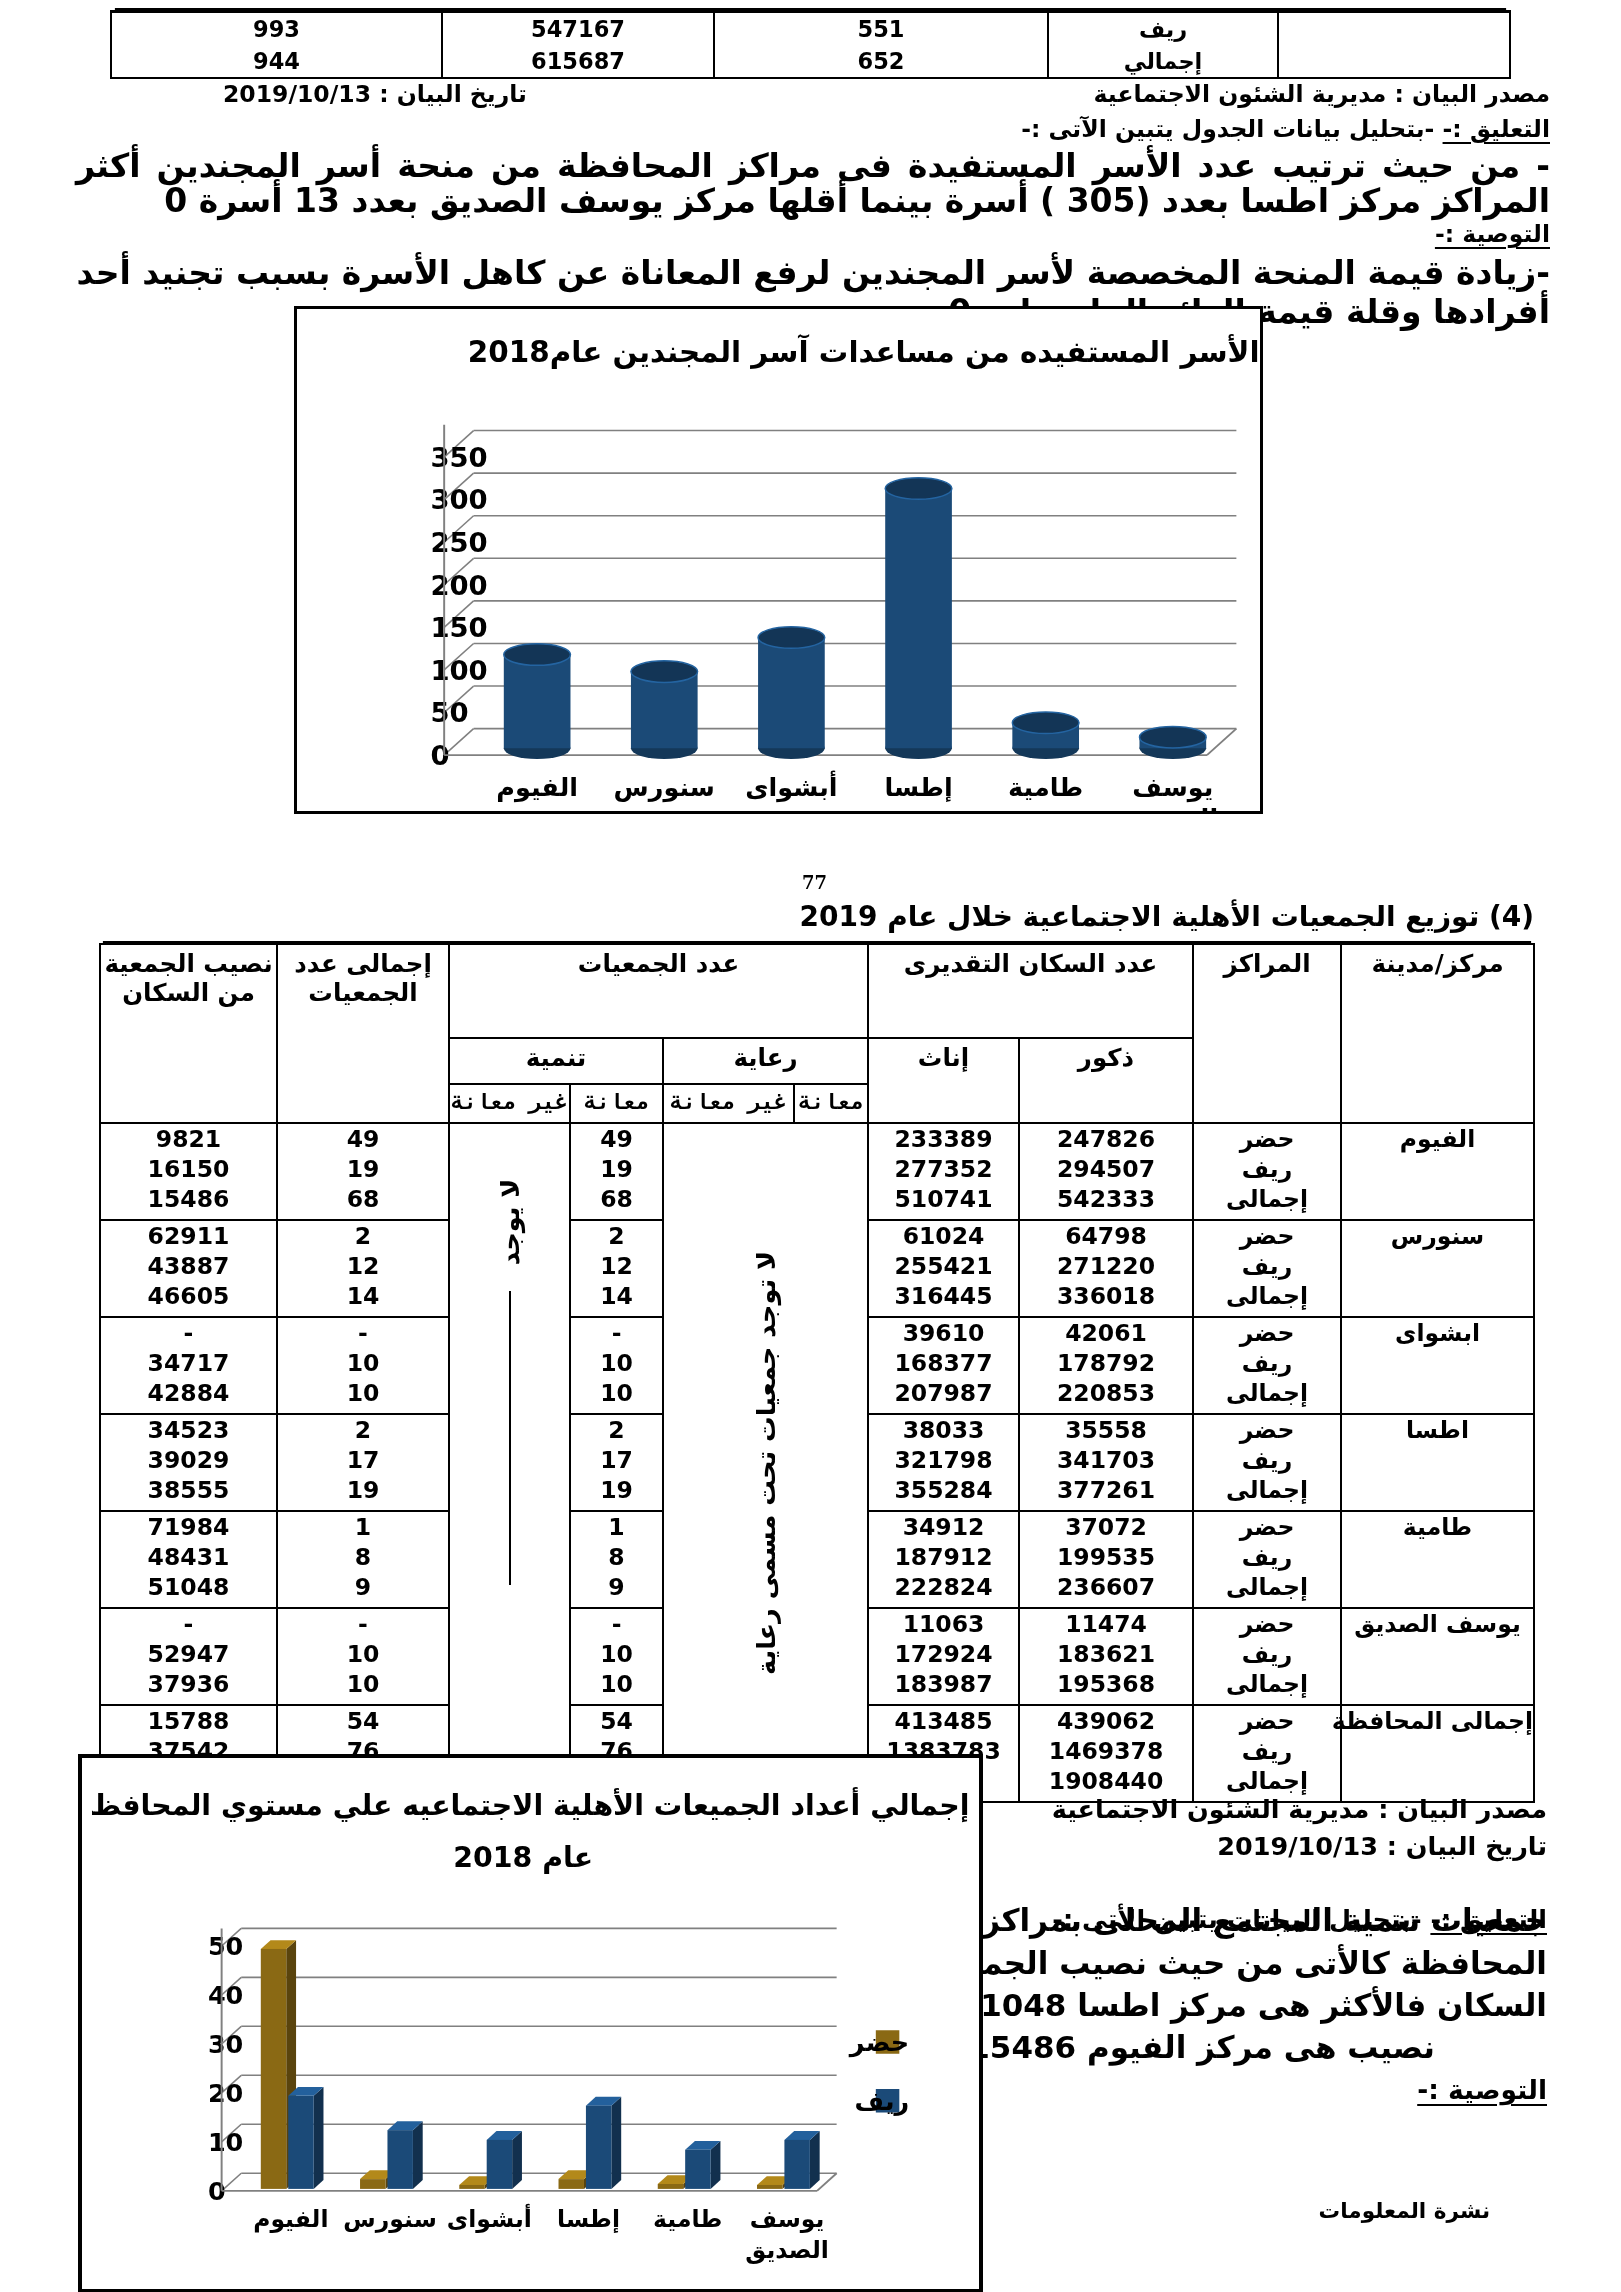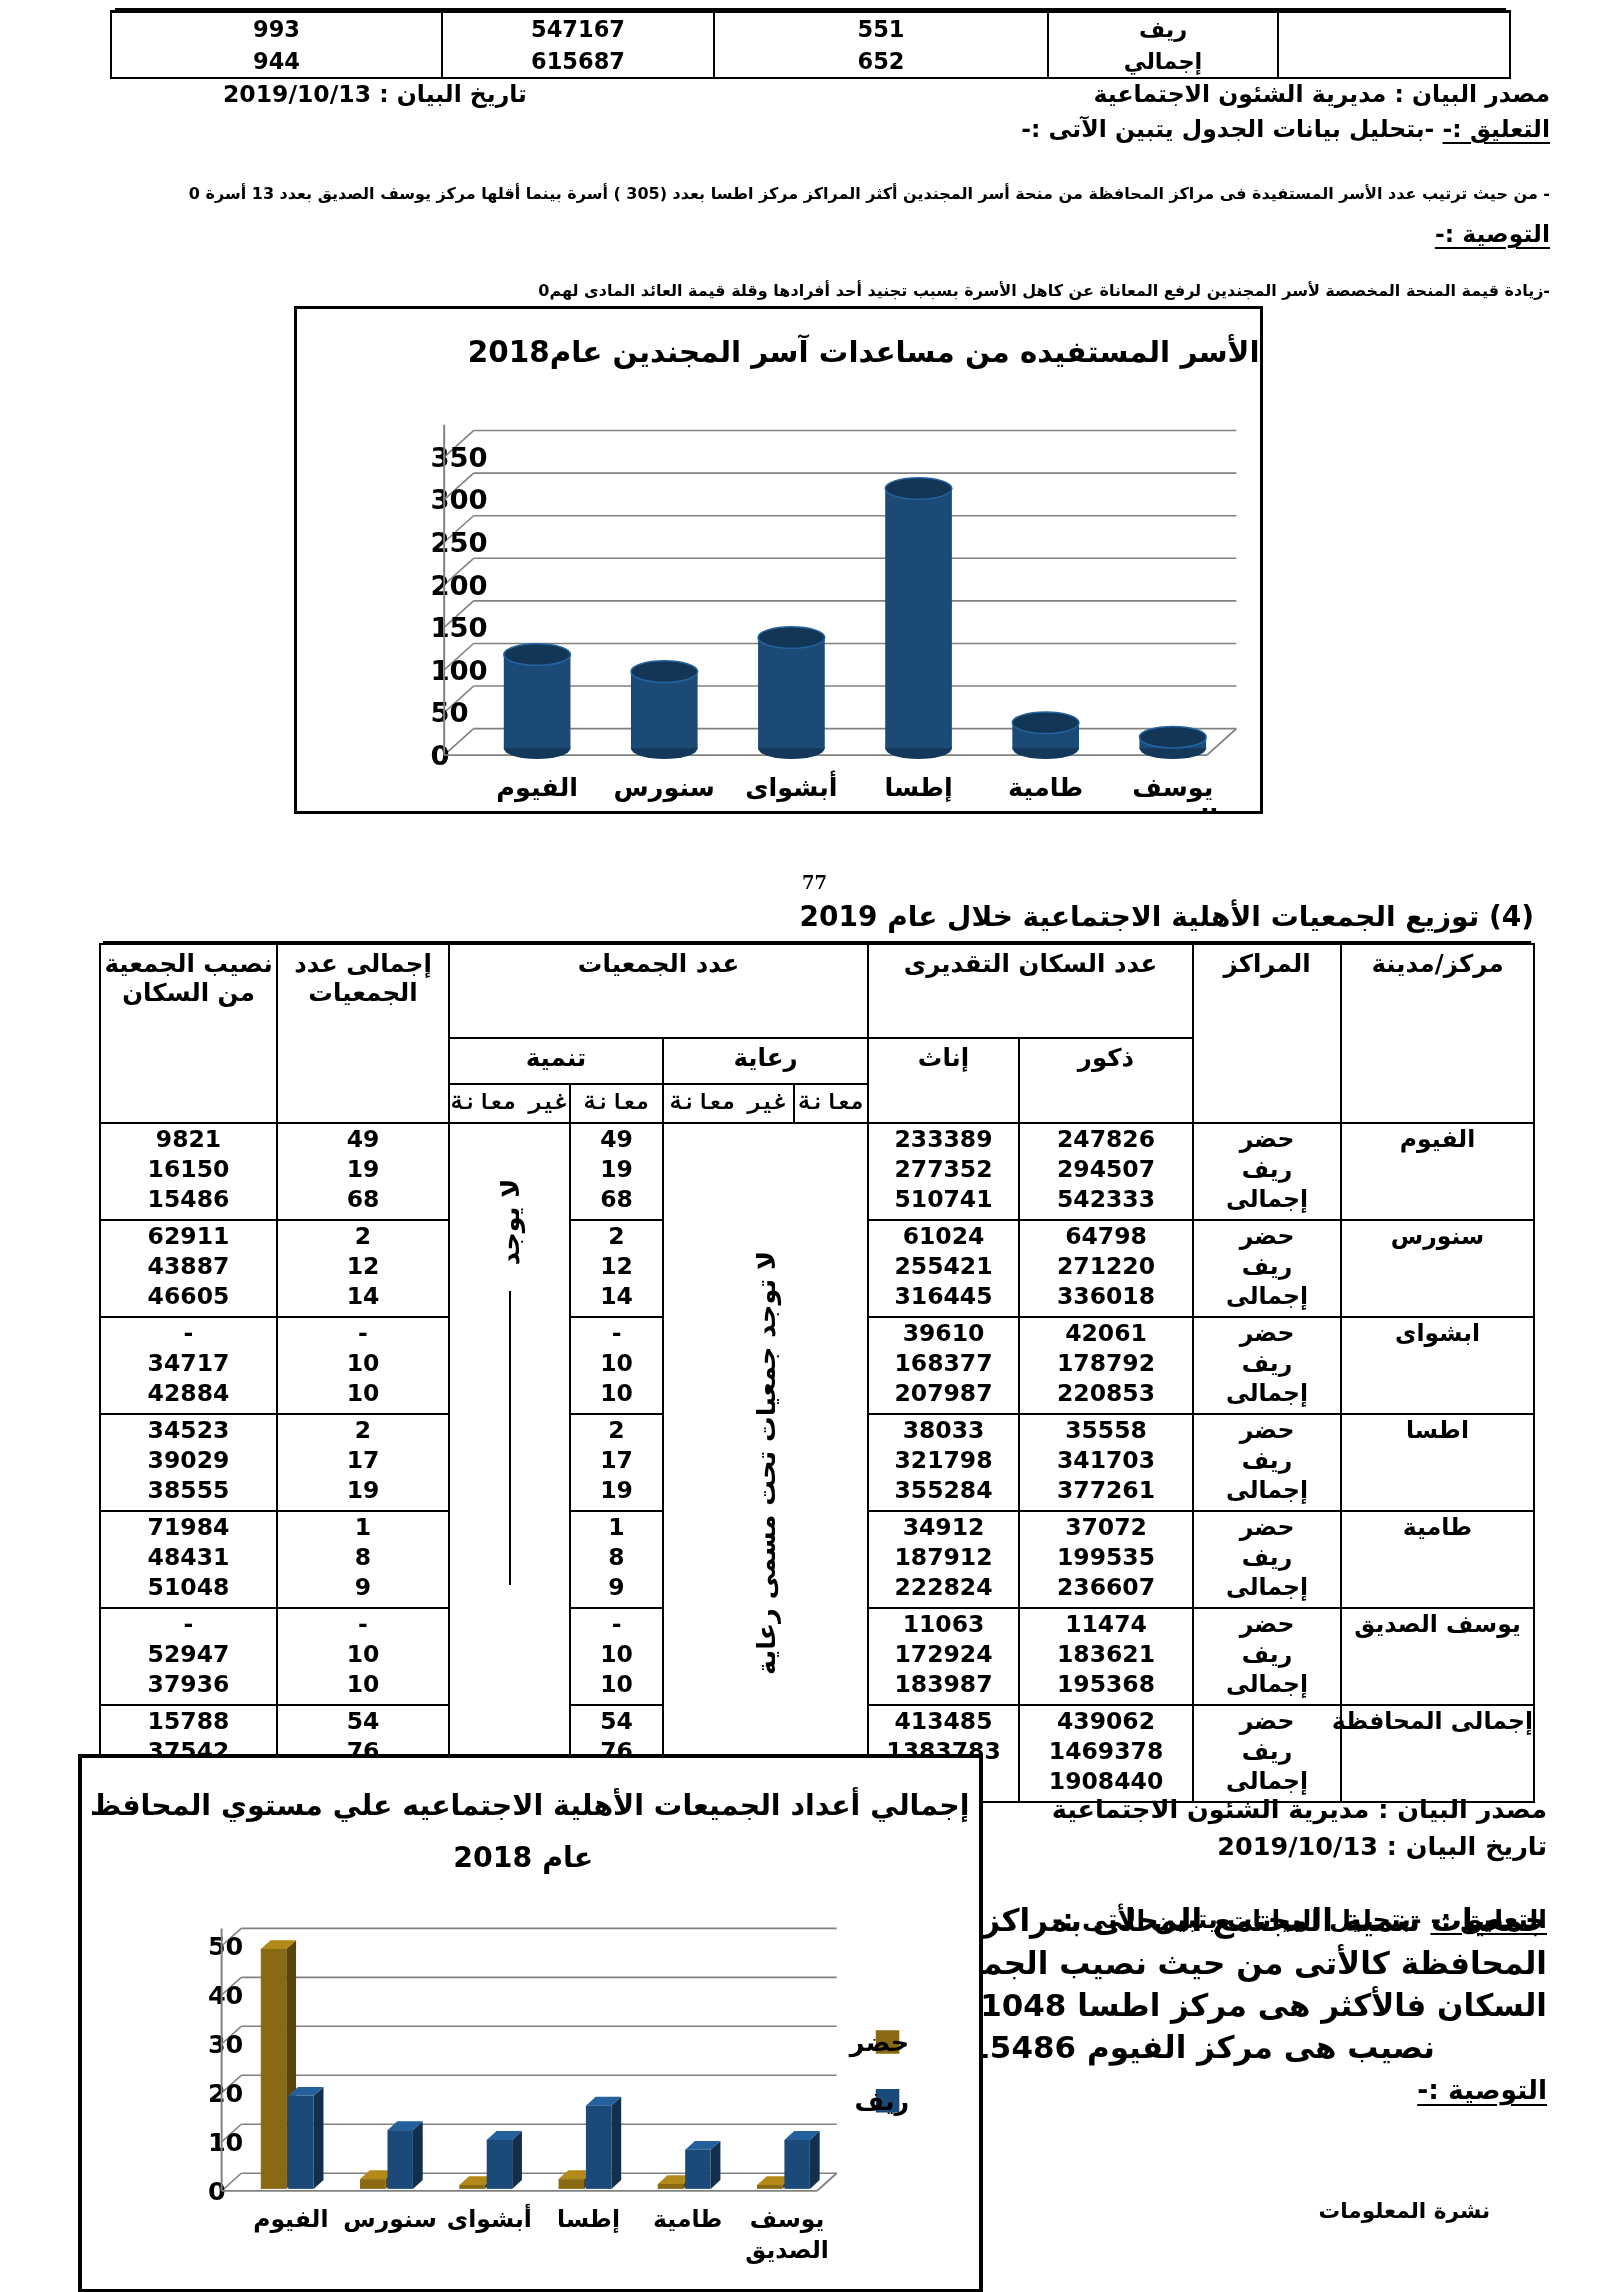--- a/index.html
+++ b/index.html
@@ -10,21 +10,21 @@
   
   .top-table{position:absolute;left:110px;top:9.8px;width:1400px;border-collapse:collapse;
              direction:rtl;table-layout:fixed;box-shadow:0 -6.9px 0 -4.9px #000;}
   .top-table td{border:2px solid #000;border-top:3.9px solid #000;border-bottom:0;
                 height:30px;text-align:center;font-size:22.5px;vertical-align:middle;}
   .top-table tr:last-child td{border-top:0;border-bottom:2.9px solid #000;margin-top:16px;}
   .top-table tr:first-child td{border-bottom:0;}
   .top-table tr+tr td{border-top:0;}
   
   .t24{font-size:23.5px;white-space:nowrap;}
-  .t25{font-size:16px;margin-top:28px;}
+  .t25{font-size:33px;}
   
   .chart1-box{position:absolute;left:294px;top:306px;width:963px;height:502px;border:3.9px solid #000;background:#fff;}
   .chart2-box{position:absolute;left:78px;top:1754px;width:897px;height:531px;border:4.9px solid #000;background:#fff;z-index:5;}
   .pageno{position:absolute;left:802px;top:872px;font-size:18px;font-weight:700;font-family:"DejaVu Serif",serif;}
   .s2-title{position:absolute;right:87px;top:900px;font-size:28px;}
   
   .big-table{position:absolute;left:99px;top:943px;width:1435px;border-collapse:collapse;
              direction:rtl;table-layout:fixed;box-shadow:0 -5.9px 0 -3.9px #000;}
   .big-table th,.big-table td{border:2px solid #000;text-align:center;padding:0;}
   .big-table thead th{vertical-align:top;font-size:24.5px;padding-top:3.9px;}

